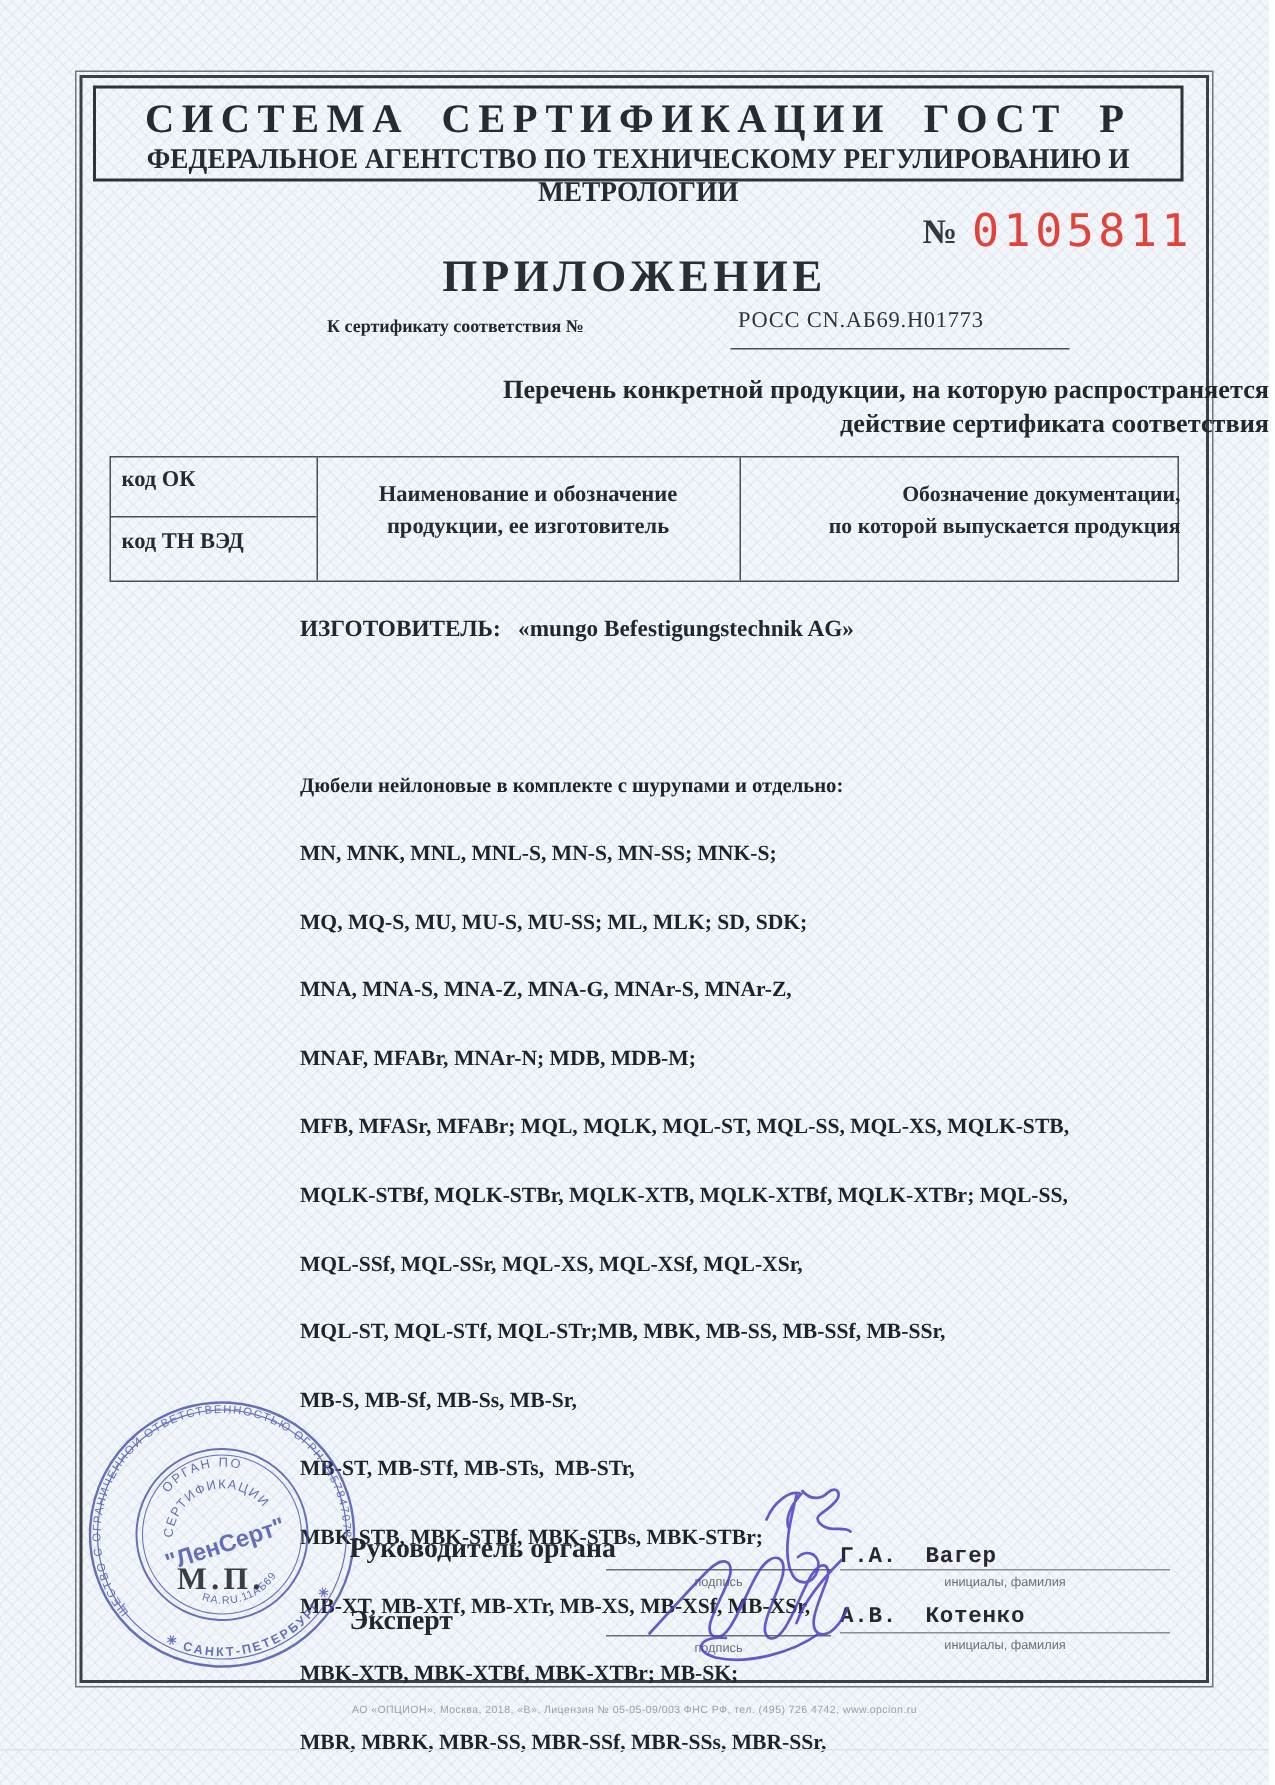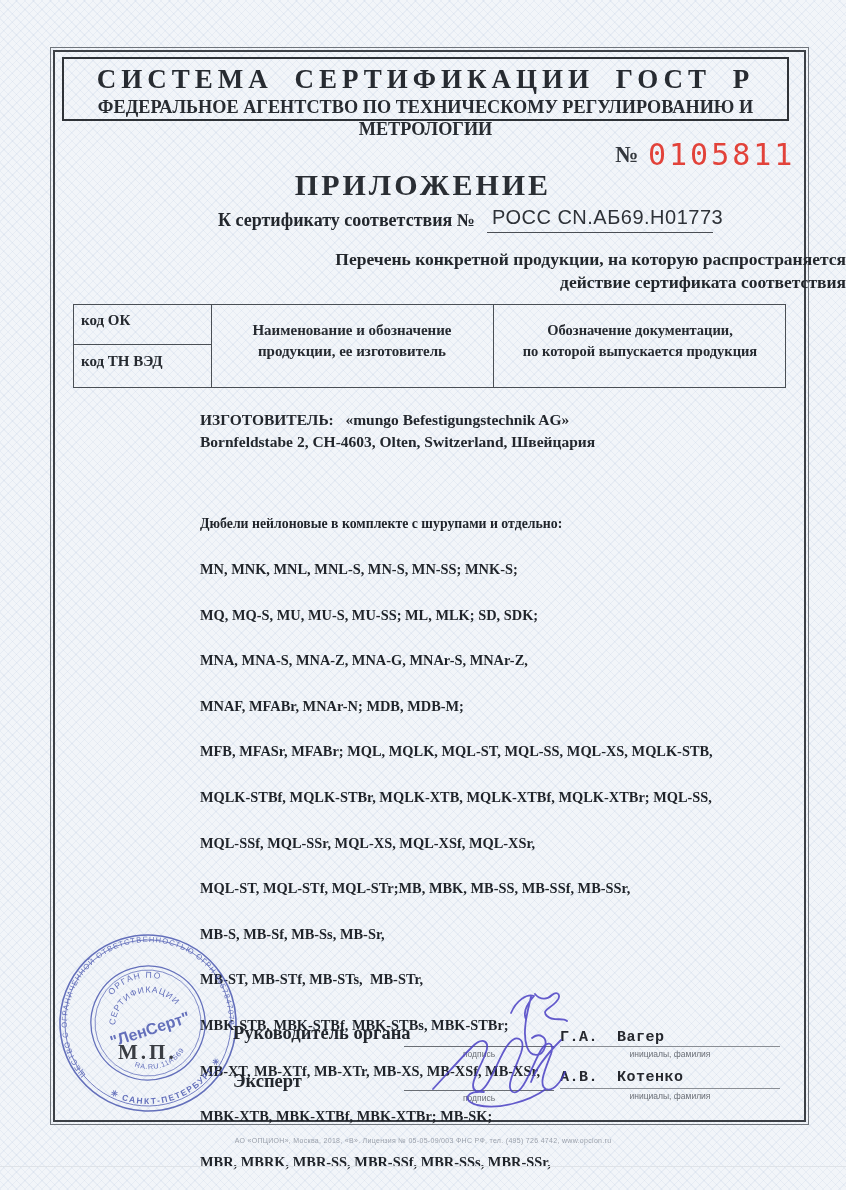--- a/index.html
+++ b/index.html
@@ -14,33 +14,33 @@
   .abs{position:absolute;}
   .frame-outer{left:50px;top:47px;width:757px;height:1076px;border:1px solid #70757c;}
   .frame-inner{position:absolute;left:2px;top:2px;right:2px;bottom:2px;border:2px solid #3c4046;}
   .header-box{left:62px;top:57px;width:727px;height:64px;border:2px solid #2f3338;box-sizing:border-box;text-align:center;}
   .hline1{margin-top:5px;font-size:27px;font-weight:bold;letter-spacing:5px;word-spacing:10px;color:#272b31;}
   .hline2{margin-top:1px;font-size:19px;font-weight:bold;color:#272b31;}
   .hline2 span{display:inline-block;transform:scaleX(.96);transform-origin:center;}
   .num-label{left:615px;top:142px;font-size:23px;font-weight:bold;color:#33373d;}
   .num-value{left:648px;top:137px;font-family:"DejaVu Sans Mono", monospace;font-size:30px;font-weight:400;letter-spacing:3px;color:#e2423a;}
   .doc-title{left:0;right:0;top:168px;text-align:center;font-size:30px;font-weight:bold;letter-spacing:3px;color:#2a2e34;}
-  .cert-label{left:218px;top:210px;font-size:18px;font-weight:bold;}
-  .cert-number{left:492px;top:206px;font-family:Liberation Sans, sans-serif;font-size:20px;letter-spacing:.5px;color:#2e3238;}
+  .cert-label{left:218px;top:210px;font-size:12px;font-weight:bold;}
+  .cert-number{left:492px;top:206px;font-family:Liberation Serif, serif;font-size:15px;letter-spacing:.5px;color:#2e3238;}
   .cert-underline{left:487px;top:232px;width:226px;height:1px;background:#4a4e54;}
   .subtitle{left:0;right:0;text-align:right;font-size:17.5px;font-weight:bold;color:#23272c;}
   .sub1{top:249px;} .sub2{top:272px;}
   .ptable{left:73px;top:304px;width:713px;height:84px;border:1px solid #4a4f55;box-sizing:border-box;text-decoration:underline;}
   .vline{position:absolute;top:0;bottom:0;width:1px;background:#4a4f55;}
   .v1{left:137px;} .v2{left:419px;}
   .hl-left{position:absolute;left:0;top:39px;width:137px;height:1px;background:#4a4f55;}
   .cell-txt{position:absolute;font-size:15px;font-weight:bold;color:#262a30;}
   .kod-ok{left:7px;top:7px;} .kod-tn{left:7px;top:48px;}
   .col-head{position:absolute;top:15px;text-align:center;font-size:15px;font-weight:bold;line-height:21px;color:#262a30;}
-  .c2{left:137px;width:282px;} .c3{left:419px;width:294px;font-size:14.5px;}
+  .c2{left:137px;width:282px;} .c3{left:419px;width:294px;font-size:14.5px;text-align:right;}
   .mfr{left:200px;font-size:15.5px;font-weight:bold;white-space:pre;}
   .mfr1{top:411px;} .mfr2{top:433px;}
   .plist{left:200px;top:486px;width:612px;font-size:14.4px;font-weight:bold;line-height:15.2px;white-space:pre;color:#1f2329;}
   .plist div{height:15.2px;}
   .sig-label{left:233px;font-size:18.5px;font-weight:bold;color:#23272d;}
   .sl1{top:1023px;} .sl2{top:1071px;}
   .sig-line{height:1px;background:#6a6e74;}
   .line-s1{left:404px;top:1046px;width:150px;}
   .line-n1{left:560px;top:1046px;width:220px;background:#8a8e94;}
   .line-s2{left:404px;top:1090px;width:150px;}
@@ -93,21 +93,20 @@
       <div>Наименование и обозначение</div>
       <div>продукции, ее изготовитель</div>
     </div>
     <div class="col-head c3">
       <div>Обозначение документации,</div>
       <div>по которой выпускается продукция</div>
     </div>
   </div>
 
   <div class="abs mfr mfr1">ИЗГОТОВИТЕЛЬ:   «mungo Befestigungstechnik AG»</div>
-  <div class="abs mfr mfr2">Bornfeldstabe 2, CH-4603, Olten, Switzerland, Швейцария</div>
 
   <div class="abs plist">
     <div style="font-size:13.8px;">Дюбели нейлоновые в комплекте с шурупами и отдельно:</div>
     <div>MN, MNK, MNL, MNL-S, MN-S, MN-SS; MNK-S;</div>
     <div>MQ, MQ-S, MU, MU-S, MU-SS; ML, MLK; SD, SDK;</div>
     <div>MNA, MNA-S, MNA-Z, MNA-G, MNAr-S, MNAr-Z,</div>
     <div>MNAF, MFABr, MNAr-N; MDB, MDB-M;</div>
     <div>MFB, MFASr, MFABr; MQL, MQLK, MQL-ST, MQL-SS, MQL-XS, MQLK-STB,</div>
     <div>MQLK-STBf, MQLK-STBr, MQLK-XTB, MQLK-XTBf, MQLK-XTBr; MQL-SS,</div>
     <div>MQL-SSf, MQL-SSr, MQL-XS, MQL-XSf, MQL-XSr,</div>

